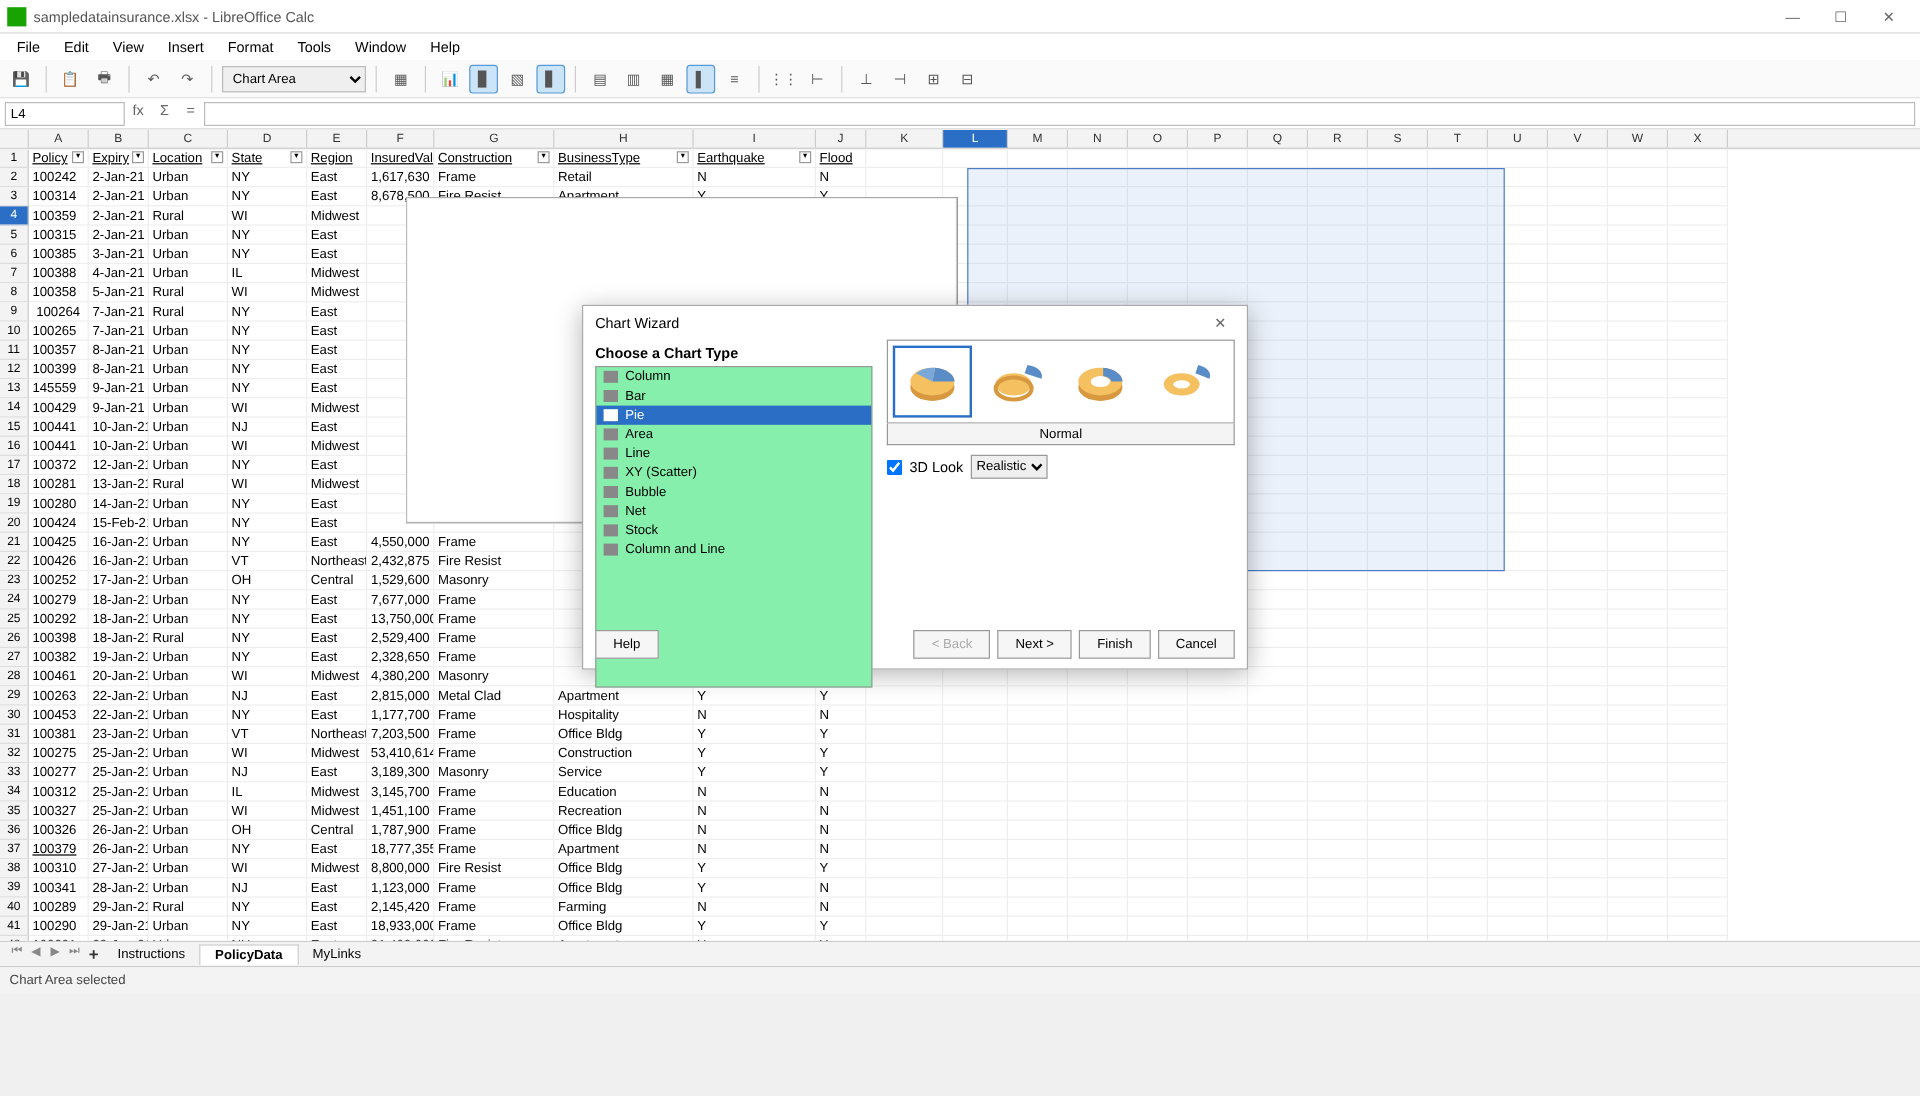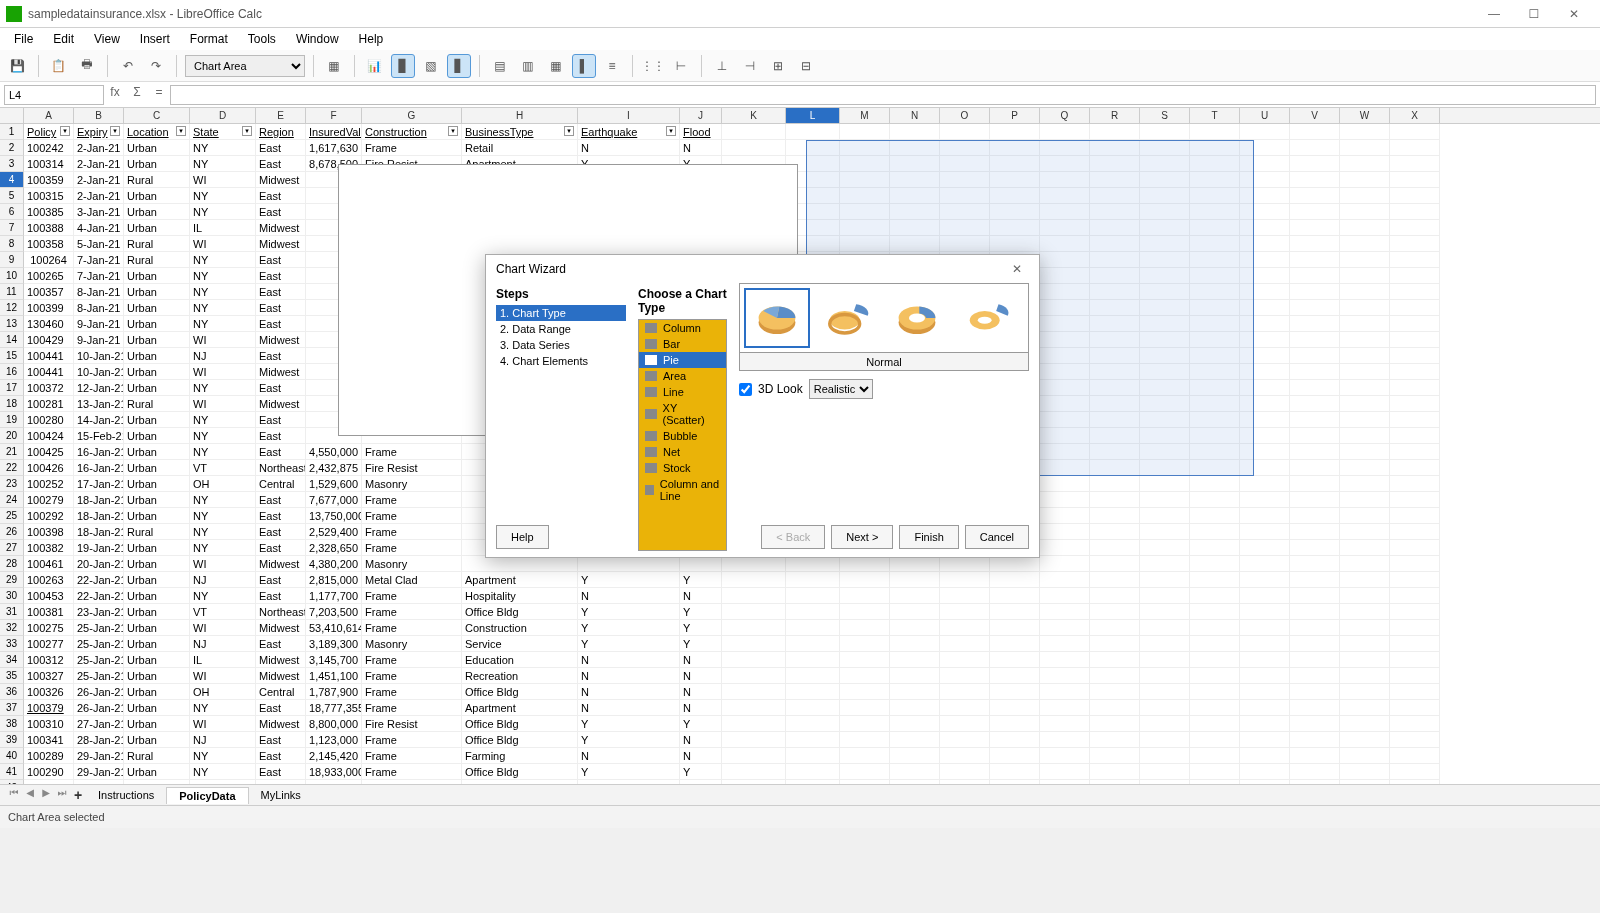--- a/index.html
+++ b/index.html
@@ -46,21 +46,21 @@
     .dialog-scrim { position: absolute; left: 485px; top: 254px; width: 555px; height: 304px; background: #fff; border: 1px solid #aaa; box-shadow: 0 4px 20px rgba(0,0,0,0.3); }
     .dialog-title { height: 28px; display: flex; align-items: center; padding: 0 10px; font-size: 12px; }
     .dialog-close { width: 24px; height: 24px; text-align: center; line-height: 24px; cursor: pointer; color: #666; }
     .dialog-body { display: flex; padding: 0 10px; gap: 12px; }
     .steps-panel { width: 130px; }
     .steps-title { font-weight: bold; padding: 4px 0; }
     .step { padding: 2px 4px; font-size: 11px; cursor: pointer; }
     .step.active { background: #2a6fc5; color: #fff; }
     .type-panel { flex: 1; }
     .type-label { font-weight: bold; padding: 4px 0; }
-    .type-list { border: 1px solid #999; height: 232px; background: #eab308; }
+    .type-list { border: 1px solid #999; height: 268px; background: #86efac; }
     .type-item { padding: 2px 6px; font-size: 11px; display: flex; align-items: center; gap: 6px; cursor: pointer; }
     .type-item.active { background: #2a6fc5; color: #fff; }
     .type-icon { width: 12px; height: 10px; }
     .shape-panel { width: 290px; }
     .shape-grid { display: flex; gap: 4px; border: 1px solid #999; padding: 4px; }
     .shape-cell { width: 66px; height: 60px; display: flex; align-items: center; justify-content: center; border: 1px solid transparent; cursor: pointer; }
     .shape-cell.selected { border: 2px solid #2a6fc5; }
     .shape-name-bar { height: 18px; text-align: center; font-size: 11px; background: #f4f4f4; border: 1px solid #999; border-top: none; line-height: 18px; }
     .look3d-row { display: flex; align-items: center; gap: 6px; padding: 8px 0; }
     .look3d-select { height: 20px; border: 1px solid #999; font-size: 11px; }
@@ -489,21 +489,21 @@
         <div class="cell" style="width: 50px;"></div>
         <div class="cell" style="width: 50px;"></div>
         <div class="cell" style="width: 50px;"></div>
         <div class="cell" style="width: 50px;"></div>
         <div class="cell" style="width: 50px;"></div>
         <div class="cell" style="width: 50px;"></div>
         <div class="cell" style="width: 50px;"></div>
       </div>
       <div class="row">
         <div class="row-num">13</div>
-        <div class="cell" style="width: 50px;">130460</div>
+        <div class="cell" style="width: 50px;">145559</div>
         <div class="cell" style="width: 50px;">9-Jan-21</div>
         <div class="cell" style="width: 66px;">Urban</div>
         <div class="cell" style="width: 66px;">NY</div>
         <div class="cell" style="width: 50px;">East</div>
         <div class="cell num" style="width: 56px;">6,</div>
         <div class="cell" style="width: 100px;"></div>
         <div class="cell" style="width: 116px;"></div>
         <div class="cell" style="width: 102px;"></div>
         <div class="cell" style="width: 42px;"></div>
         <div class="cell" style="width: 64px;"></div>
@@ -1311,29 +1311,20 @@
   <div class="sel-range" style="left:806px;top:32px;width:448px;height:336px"></div>
 </div>
 
 <div class="dialog-scrim">
   <div class="dialog-title">
     <span>Chart Wizard</span>
     <span style="flex:1"></span>
     <div class="dialog-close">✕</div>
   </div>
   <div class="dialog-body">
-    <div class="steps-panel">
-      <div class="steps-title">Steps</div>
-      <div id="steps">
-          <div class="step active">1. Chart Type</div>
-          <div class="step">2. Data Range</div>
-          <div class="step">3. Data Series</div>
-          <div class="step">4. Chart Elements</div>
-        </div>
-    </div>
     <div class="type-panel">
       <div class="type-label">Choose a Chart Type</div>
       <div class="type-list" id="typelist">
           <div class="type-item">
             <span class="type-icon" style="background: rgb(136, 136, 136);"></span>
             <span>Column</span>
           </div>
           <div class="type-item">
             <span class="type-icon" style="background: rgb(136, 136, 136);"></span>
             <span>Bar</span>

